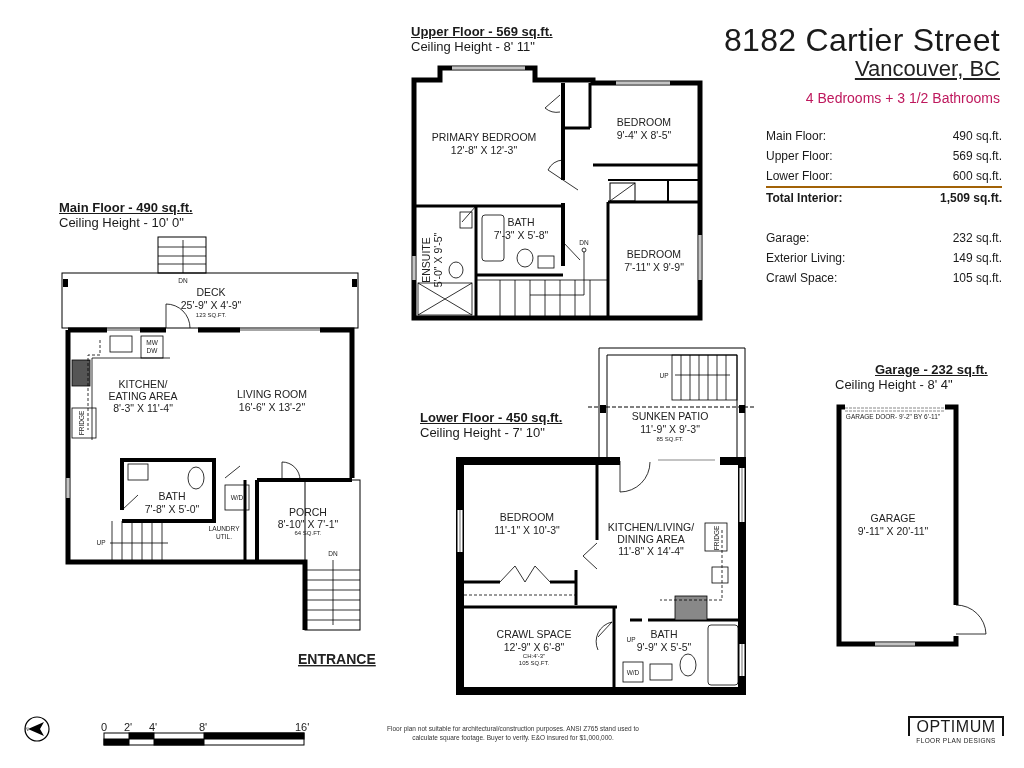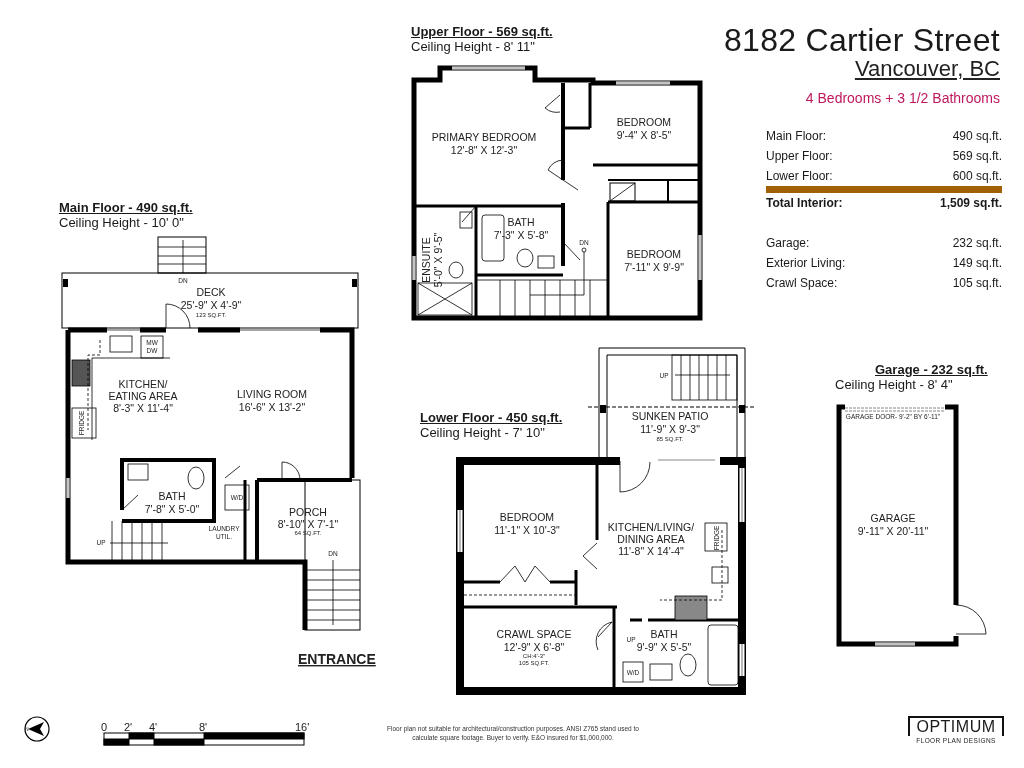--- a/index.html
+++ b/index.html
@@ -6,21 +6,21 @@
   body { width: 1024px; height: 768px; position: relative; overflow: hidden; font-family: "Liberation Sans", sans-serif; color: #1a1a1a; }
   .abs { position: absolute; }
   .floor-title { font-size: 13px; font-weight: bold; text-decoration: underline; white-space: nowrap; }
   .floor-ceiling { font-size: 13px; white-space: nowrap; }
   .addr { right: 24px; text-align: right; }
   .addr-street { font-size: 32px; font-weight: normal; top: 22px; letter-spacing: 0.3px; }
   .addr-city { font-size: 22px; top: 56px; color: #222; text-decoration: underline; }
   .addr-beds { font-size: 14px; top: 90px; color: #be185d; }
   .stats { left: 766px; top: 126px; width: 236px; font-size: 12px; }
   .stat-row { display: flex; justify-content: space-between; height: 20px; line-height: 20px; }
-  .stat-row.underline { border-bottom: 7px solid #a16207; }
+  .stat-row.underline { border-bottom: 2px solid #a16207; }
   .stat-row.bold { font-weight: bold; }
   .stat-gap { height: 20px; }
   svg text { font-family: "Liberation Sans", sans-serif; fill: #222; }
   .room-name { font-size: 10.5px; text-anchor: middle; }
   .room-dim { font-size: 10.5px; text-anchor: middle; }
   .room-sq { font-size: 6px; text-anchor: middle; }
   .tiny { font-size: 6.5px; text-anchor: middle; }
   .entrance { font-size: 14px; font-weight: bold; text-decoration: underline; }
   .disclaimer { left: 378px; top: 724px; width: 270px; font-size: 6.5px; text-align: center; line-height: 9px; color: #333; }
   .scale-label { font-size: 11px; }

